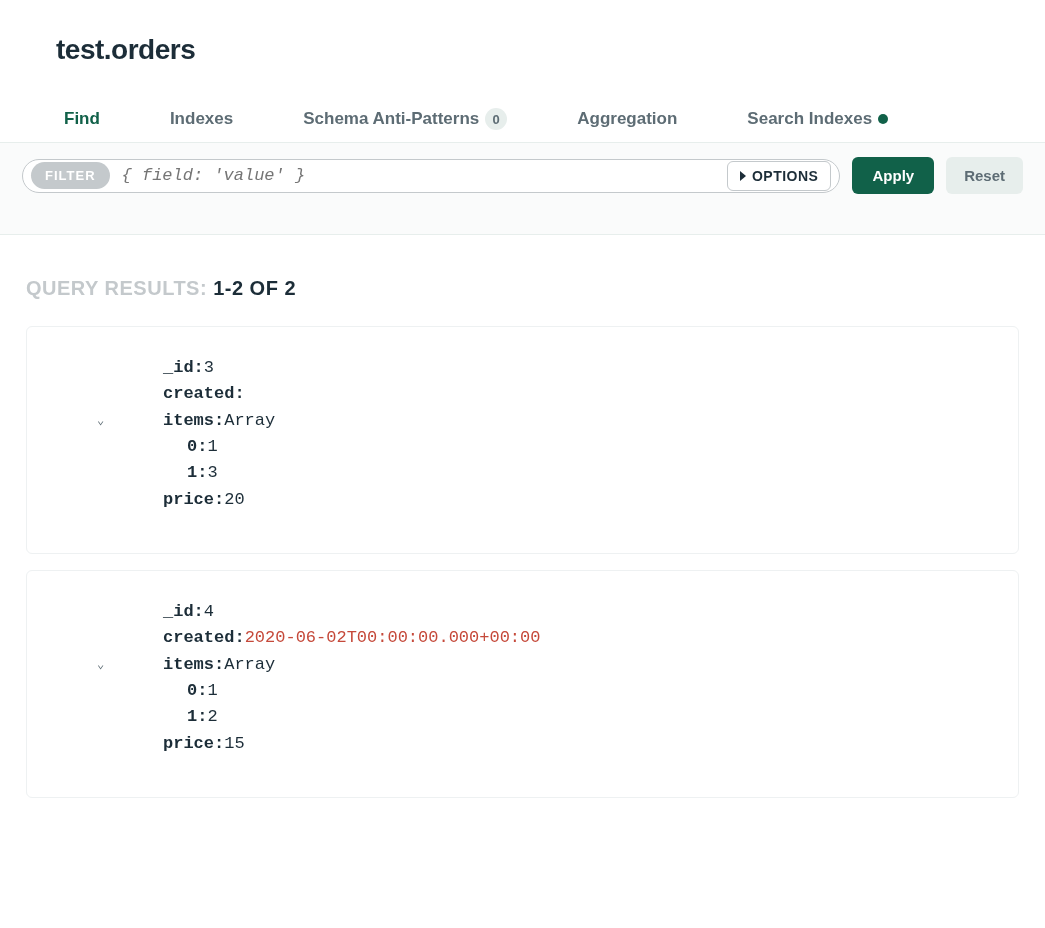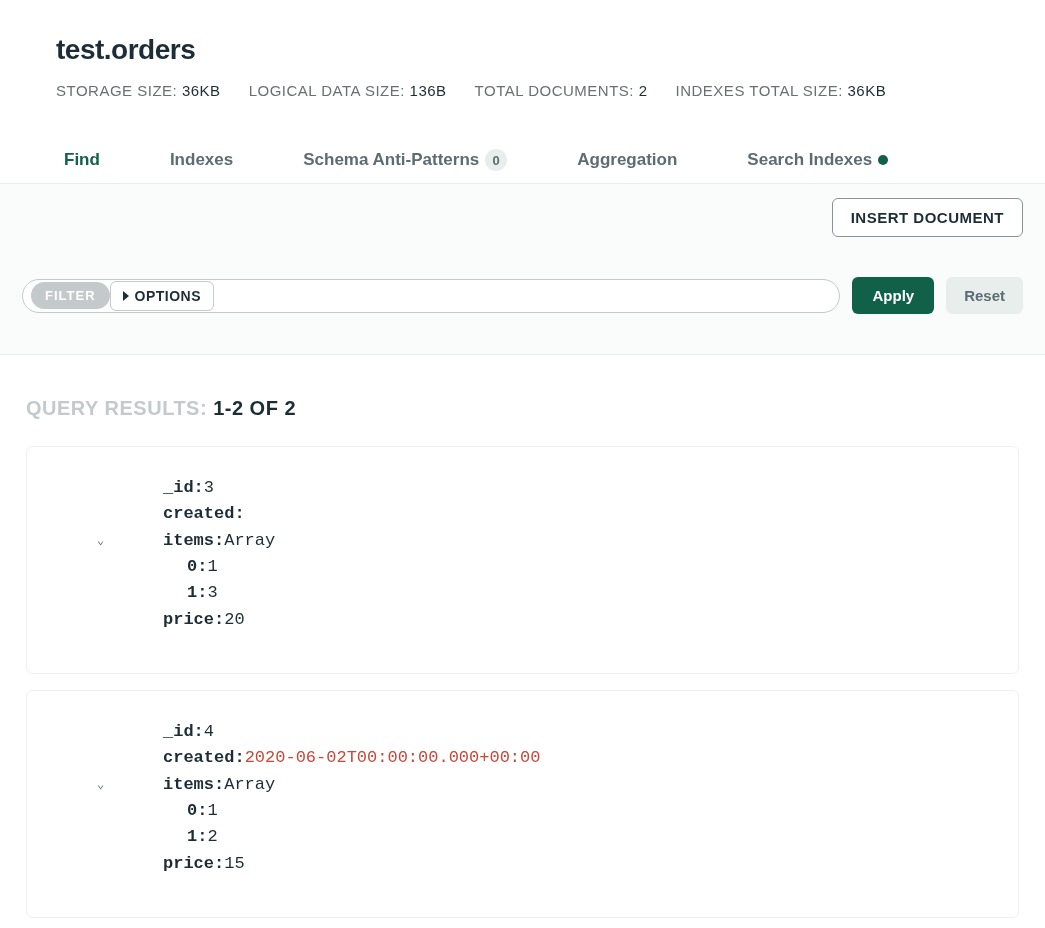--- a/index.html
+++ b/index.html
@@ -115,61 +115,41 @@
   .val-num { color:#1c2d38; font-weight:400;}
   .val-date { color:#c5493a; }
   .val-type { color:#1c2d38; font-weight:400;}
 </style>
 </head>
 <body>
 
 <div class="header">
   <h1 class="title">test.orders</h1>
 
-  <div class="stats">
-    <div>
-      <span class="label">STORAGE SIZE:</span>
-      <span class="value">36KB</span>
-    </div>
-    <div>
-      <span class="label">LOGICAL DATA SIZE:</span>
-      <span class="value">136B</span>
-    </div>
-    <div>
-      <span class="label">TOTAL DOCUMENTS:</span>
-      <span class="value">2</span>
-    </div>
-    <div>
-      <span class="label">INDEXES TOTAL SIZE:</span>
-      <span class="value">36KB</span>
-    </div>
-  </div>
 
   <div class="tabs">
     <div class="tab active">Find</div>
     <div class="tab">Indexes</div>
     <div class="tab">
       <span>Schema Anti-Patterns</span>
       <span class="badge-gray">0</span>
     </div>
     <div class="tab">Aggregation</div>
     <div class="tab">
       <span>Search Indexes</span>
       <span class="dot-green"></span>
     </div>
   </div>
 </div>
 
 <div class="toolbar-strip">
-  <div class="insert-row">
-    <button class="btn-outline">INSERT DOCUMENT</button>
-  </div>
   <div class="filter-row">
     <div class="filter-box">
       <span class="filter-chip">FILTER</span>
+      <input class="filter-input" placeholder="{ field: 'value' }" style="">
       <button class="options-btn">
         <span class="tri"></span>
         <span>OPTIONS</span>
       </button>
     </div>
     <button class="btn-apply">Apply</button>
     <button class="btn-reset">Reset</button>
   </div>
 </div>
 

